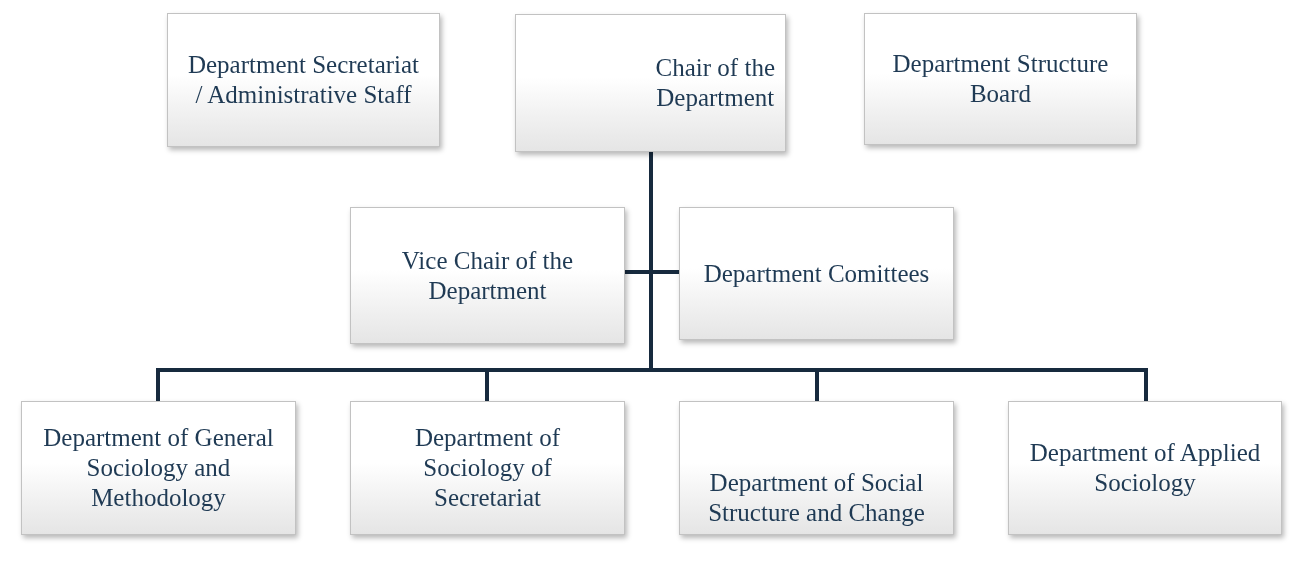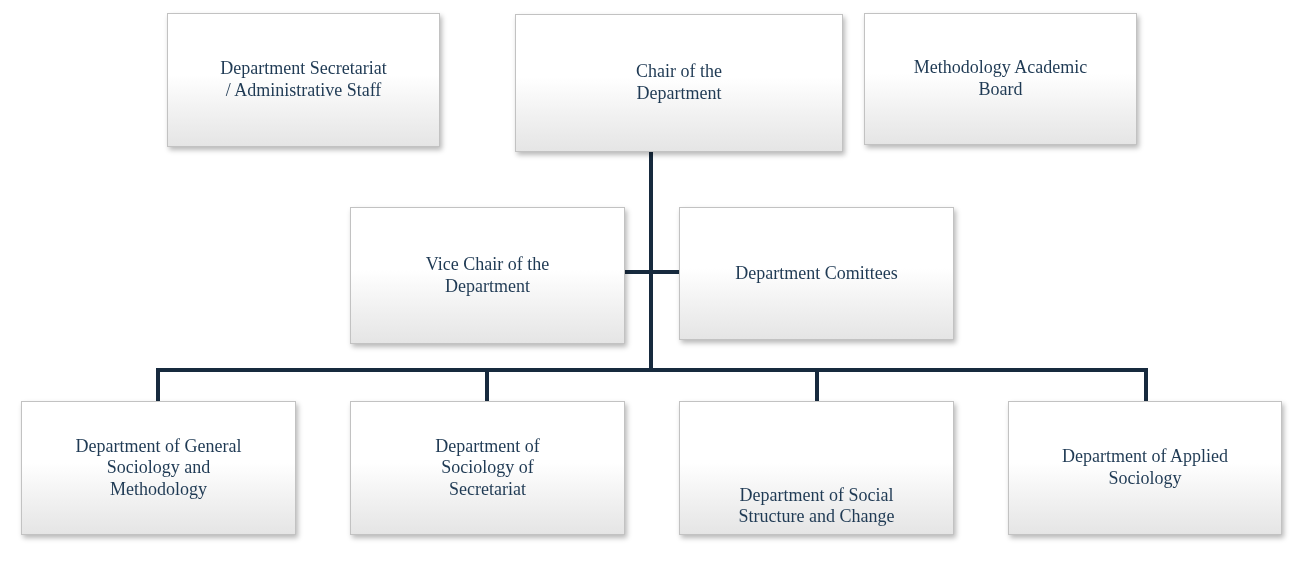--- a/index.html
+++ b/index.html
@@ -16,38 +16,38 @@
     font-family: "Liberation Serif", serif;
   }
   .node {
     position: absolute;
     box-sizing: border-box;
     display: flex;
     align-items: center;
     justify-content: center;
     text-align: center;
     padding: 6px 10px;
-    font-size: 18px;
+    font-size: 25px;
     line-height: 1.2;
     color: #1f3a54;
     background: linear-gradient(180deg, #ffffff 0%, #ffffff 46%, #f1f1f1 74%, #e5e5e5 100%);
     border: 1px solid #c2c2c2;
     box-shadow: 2px 3px 5px rgba(0,0,0,0.28);
   }
   .node-label {
     white-space: pre-line;
   }
   .line {
     position: absolute;
     background: #172a3e;
   }
 
   
   .n-secretariat { left: 167px; top: 13px;  width: 273px; height: 134px; }
-  .n-chair       { left: 515px; top: 14px;  width: 328px; height: 138px; }
+  .n-chair       { left: 515px; top: 14px;  width: 271px; height: 138px; justify-content: flex-end; }
   .n-academic    { left: 864px; top: 13px;  width: 273px; height: 132px; }
   .n-vice        { left: 350px; top: 207px; width: 275px; height: 137px; justify-content: center; }
   .n-committees  { left: 679px; top: 207px; width: 275px; height: 133px; }
   .n-d1          { left: 21px;   top: 401px; width: 275px; height: 134px; }
   .n-d2          { left: 350px;  top: 401px; width: 275px; height: 134px; }
   .n-d3          { left: 679px;  top: 401px; width: 275px; height: 134px; align-items: flex-end; }
   .n-d4          { left: 1008px; top: 401px; width: 274px; height: 134px; }
 
   
   .l-main-v   { left: 649px;  top: 151px; width: 4px;   height: 221px; }
@@ -73,21 +73,21 @@
 
   <div class="node n-secretariat">
     <span class="node-label">Department Secretariat
 / Administrative Staff</span>
   </div>
   <div class="node n-chair">
     <span class="node-label">Chair of the
 Department</span>
   </div>
   <div class="node n-academic">
-    <span class="node-label">Methodology Academic
+    <span class="node-label">Department Structure
 Board</span>
   </div>
 
   <div class="node n-vice">
     <span class="node-label">Vice Chair of the
 Department</span>
   </div>
   <div class="node n-committees">
     <span class="node-label">Department Comittees</span>
   </div>

